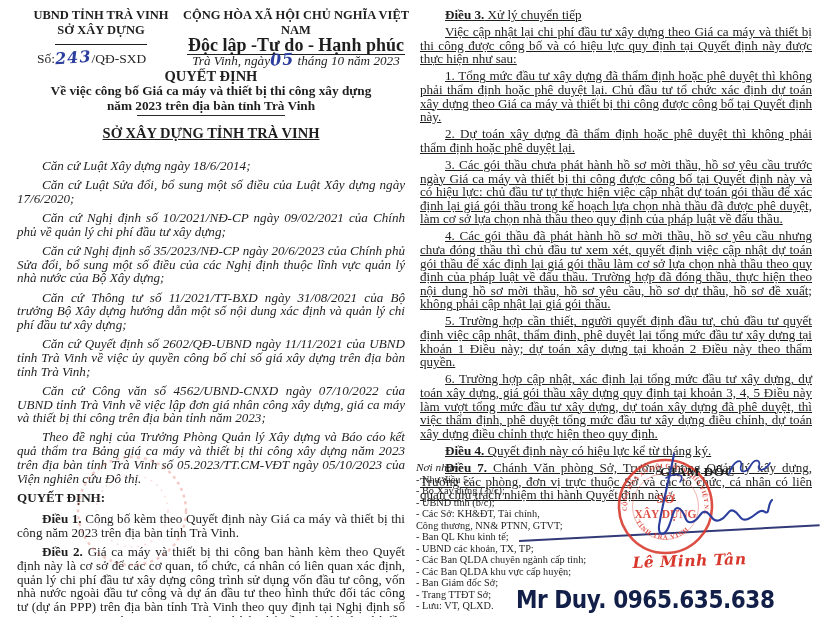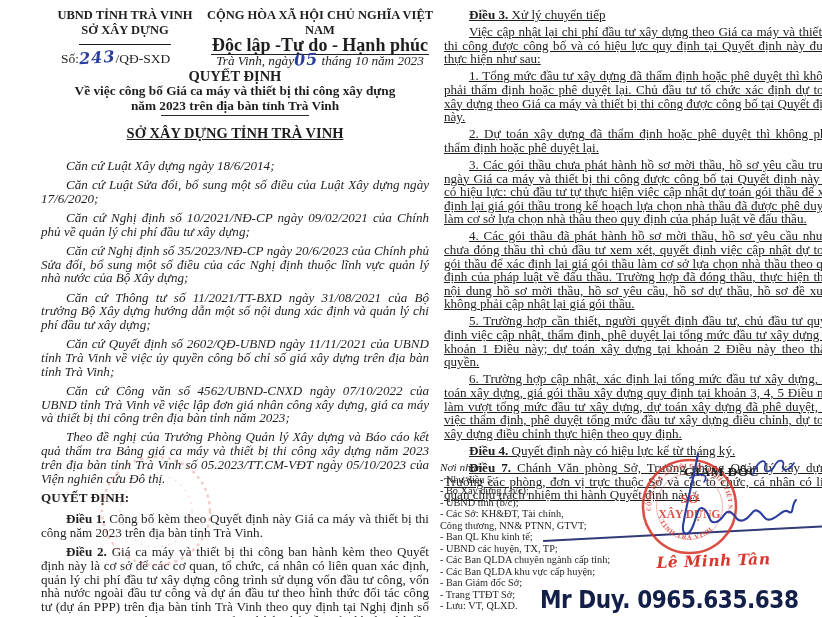--- a/index.html
+++ b/index.html
@@ -1,20 +1,20 @@
 <!DOCTYPE html>
 <html><head>
 <meta charset="utf-8">
 <style>
   html,body{margin:0;padding:0;}
   body{
     width:822px;height:617px;background:#ffffff;overflow:hidden;position:relative;
     font-family:"Liberation Serif", serif;color:#1e1e1e;
   }
-  .page{position:absolute;inset:0;margin-left:24px;}
+  .page{position:absolute;inset:0;}
   
   .col-left{position:absolute;left:17px;top:4px;width:388px;}
   .hdr-org{position:absolute;left:6px;top:4px;width:156px;text-align:center;
     font-weight:bold;font-size:12.5px;line-height:15px;}
   .hdr-org .u{display:inline-block;border-bottom:1.4px solid #1e1e1e;padding:0 2px 6px;text-align:right;}
   .hdr-nat{position:absolute;left:158px;top:4px;width:242px;text-align:center;
     font-weight:bold;font-size:12.5px;line-height:15px;}
   .hdr-nat .motto{display:inline-block;border-bottom:1.4px solid #1e1e1e;padding:0 1px 1px;
     font-size:18px;}
   .num-line{position:absolute;left:20px;top:44px;font-size:13.5px;}
@@ -119,21 +119,21 @@
     </div>
 
     <div class="recipients">
       <div class="rlabel">Nơi nhận:</div>
       <div>- Như điều 5;</div>
       <div>- Bộ Xây dựng ( b/c);</div>
       <div>- UBND tỉnh (b/c);</div>
       <div>- Các Sở: KH&amp;ĐT, Tài chính,</div>
       <div>Công thương,  NN&amp; PTNN, GTVT;</div>
       <div>- Ban QL Khu kinh tế;</div>
-      <div>- UBND các huyện, TX, TP;</div>
+      <div>- UBND các khoản, TX, TP;</div>
       <div>- Các Ban QLDA chuyên ngành cấp tỉnh;</div>
       <div>- Các Ban QLDA khu vực cấp huyện;</div>
       <div>- Ban Giám đốc Sở;</div>
       <div>- Trang TTĐT Sở;</div>
       <div>- Lưu: VT, QLXD.</div>
     </div>
   </div>
 
   <div class="sig-title">GIÁM ĐỐC</div>
 

